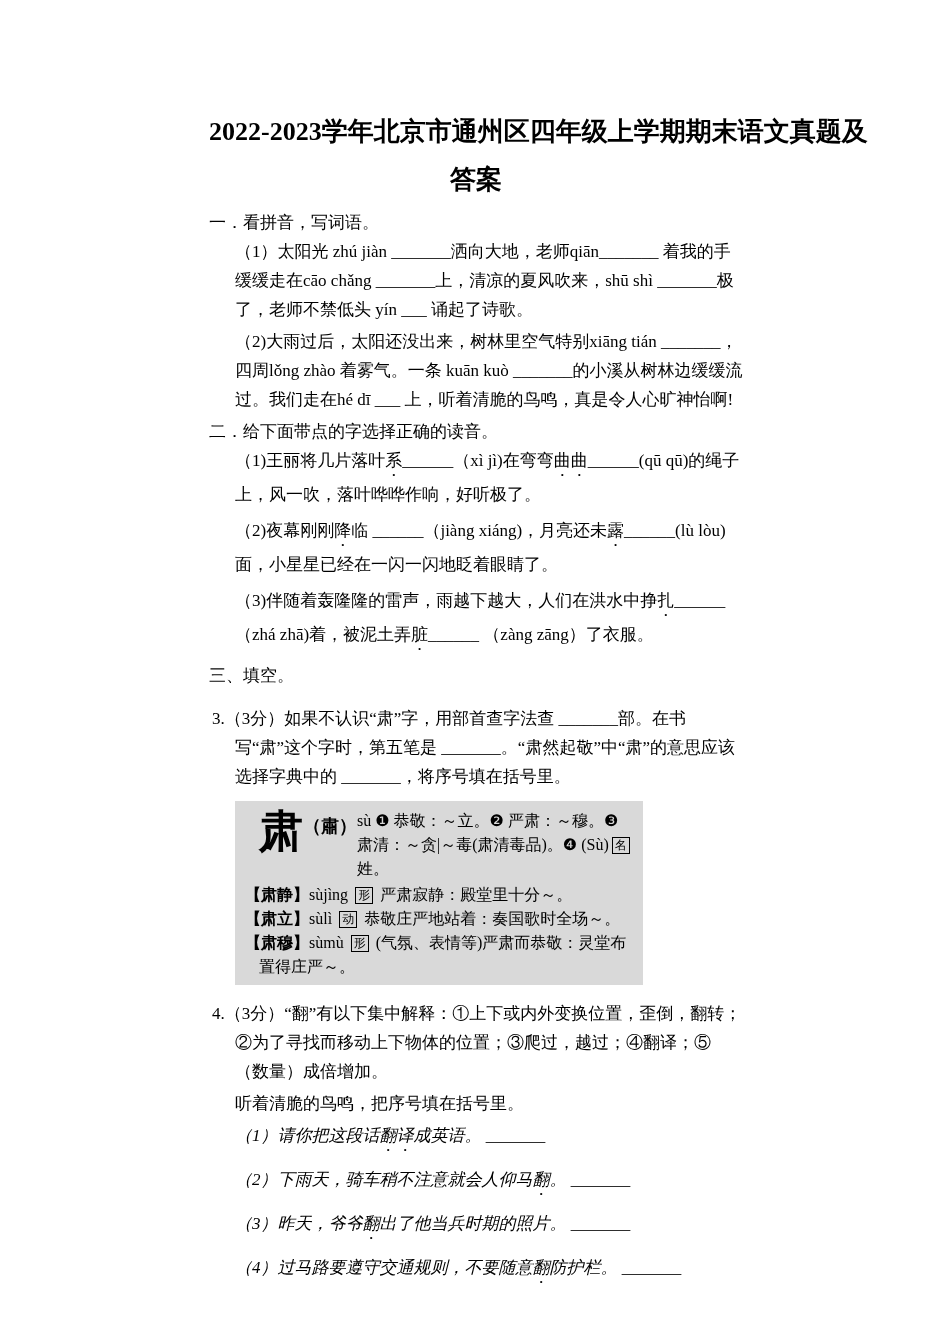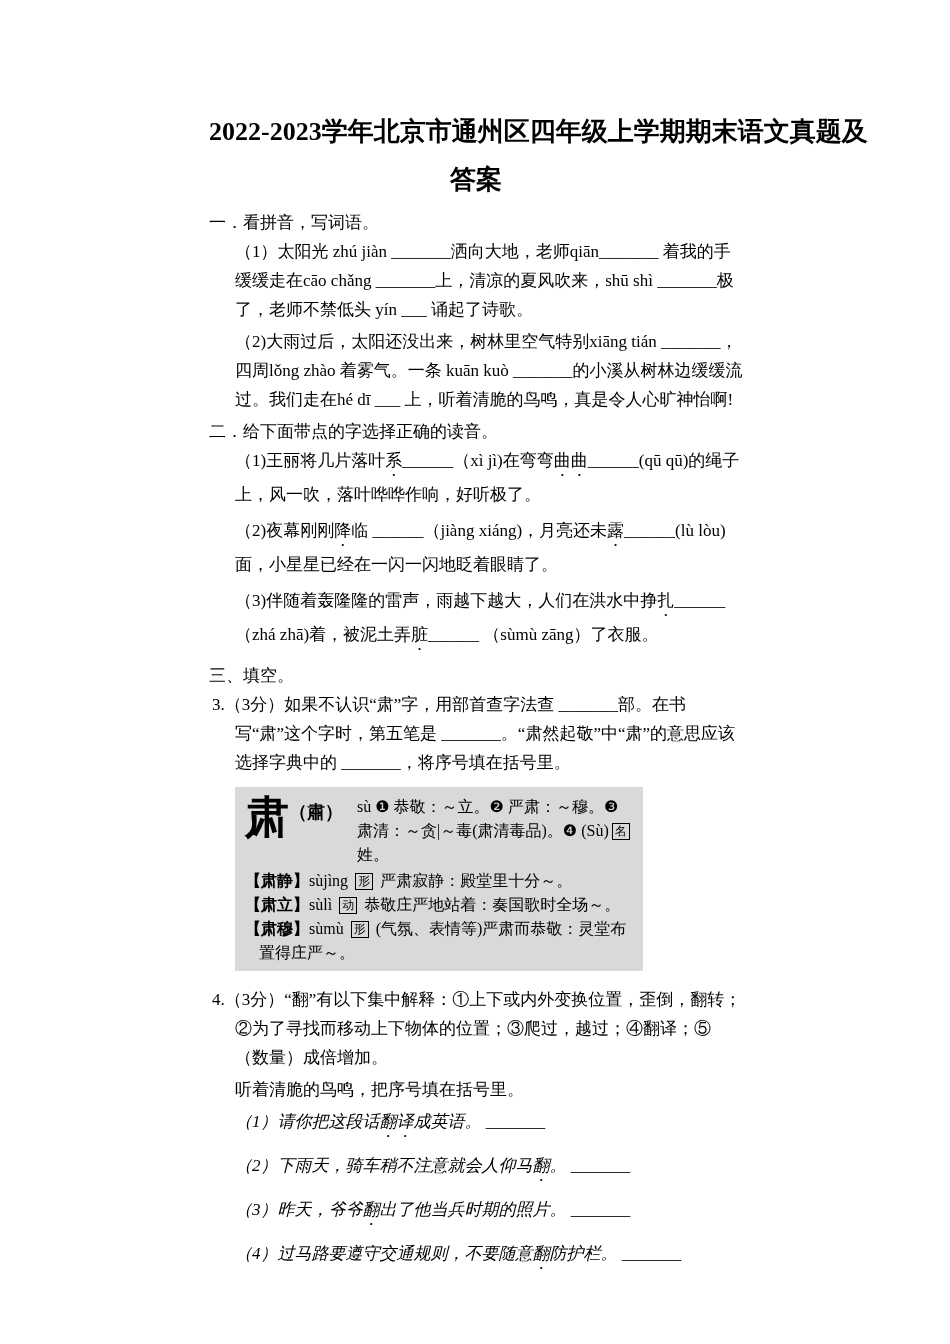--- a/index.html
+++ b/index.html
@@ -14,39 +14,39 @@
     font-family: "Liberation Serif", "DejaVu Serif", serif;
     font-size: 17px;
     line-height: 29px;
     overflow: hidden;
   }
   .title { font-size: 26px; line-height: 48px; font-weight: 700; text-align: center; margin: 6px 0 4px 0; }
   .title .tline { white-space: nowrap; }
   .section { font-size: 18px; line-height: 27px; font-weight: 700; text-align: center; padding-right: 170px; margin: 0 0 5px 0; }
   .q-head { margin: 0; }
   .q-item { margin: 0 0 3px 26px; }
-  .q-item.hang { text-indent: -23px; }
+  .q-item.hang { text-indent: -23px; margin-top: 14px; }
   .q2-item { margin-bottom: 7px; }
   .q4-item { margin-bottom: 10px; font-style: italic; }
   .emph {
     -webkit-text-emphasis: filled dot;
     -webkit-text-emphasis-position: under right;
     text-emphasis: filled dot;
     text-emphasis-position: under right;
   }
   .dict {
     width: 408px;
     margin: 10px 0 14px 26px;
     padding: 8px 10px 6px 10px;
     background: #d9d9d9;
     font-size: 16px;
     line-height: 24px;
   }
   .dict-def { display: flex; margin: 0 0 2px 0; }
-  .dict-headblock { flex: none; width: 112px; white-space: nowrap; }
+  .dict-headblock { flex: none; width: 112px; white-space: nowrap; text-align: right; }
   .dict-big { font-size: 44px; font-weight: 700; line-height: 46px; }
   .dict-trad { font-size: 18px; font-weight: 700; vertical-align: 14px; }
   .dict-deftext { flex: 1; }
   .pos-box {
     display: inline-block;
     border: 1px solid #000;
     font-size: 12px;
     line-height: 15px;
     padding: 0 2px;
     margin: 0 3px;
@@ -67,21 +67,21 @@
   </h1>
 
 
   <p class="q-head">一．看拼音，写词语。</p>
   <p class="q-item">（1）太阳光 zhú jiàn _______洒向大地，老师qiān_______ 着我的手缓缓走在cāo chǎng _______上，清凉的夏风吹来，shū shì _______极了，老师不禁低头 yín ___ 诵起了诗歌。</p>
   <p class="q-item">（2)大雨过后，太阳还没出来，树林里空气特别xiāng tián _______，四周lǒng zhào 着雾气。一条 kuān kuò _______的小溪从树林边缓缓流过。我们走在hé dī ___ 上，听着清脆的鸟鸣，真是令人心旷神怡啊!</p>
 
   <p class="q-head">二．给下面带点的字选择正确的读音。</p>
   <p class="q-item q2-item"><span>（1)王丽将几片落叶</span><span class="emph">系</span><span>______（xì jì)在弯弯</span><span class="emph">曲曲</span><span>______(qū qū)的绳子上，风一吹，落叶哗哗作响，好听极了。</span></p>
   <p class="q-item q2-item"><span>（2)夜幕刚刚</span><span class="emph">降</span><span>临 ______（jiàng xiáng)，月亮还未</span><span class="emph">露</span><span>______(lù lòu)面，小星星已经在一闪一闪地眨着眼睛了。</span></p>
-  <p class="q-item q2-item"><span>（3)伴随着轰隆隆的雷声，雨越下越大，人们在洪水中挣</span><span class="emph">扎</span><span>______（zhá zhā)着，被泥土弄</span><span class="emph">脏</span><span>______ （sùmù zāng）了衣服。</span></p>
+  <p class="q-item q2-item"><span>（3)伴随着轰隆隆的雷声，雨越下越大，人们在洪水中挣</span><span class="emph">扎</span><span>______（zhá zhā)着，被泥土弄</span><span class="emph">脏</span><span>______ （zàng zāng）了衣服。</span></p>
 
   <p class="q-head">三、填空。</p>
   <p class="q-item hang">3.（3分）如果不认识“肃”字，用部首查字法查 _______部。在书写“肃”这个字时，第五笔是 _______。“肃然起敬”中“肃”的意思应该选择字典中的 _______，将序号填在括号里。</p>
 
   <div class="dict">
     <div class="dict-def">
       <div class="dict-headblock"><span class="dict-big">肃</span><span class="dict-trad">（肅）</span></div>
       <div class="dict-deftext"><span>sù ❶ 恭敬：～立。❷ 严肃：～穆。❸ 肃清：～贪|～毒(肃清毒品)。❹ (Sù)</span><span class="pos-box">名</span><span>姓。</span></div>
     </div>
     <p class="dict-entry"><span class="dict-word">【肃静】</span><span>sùjìng</span> <span class="pos-box">形</span> <span>严肃寂静：殿堂里十分～。</span></p>

